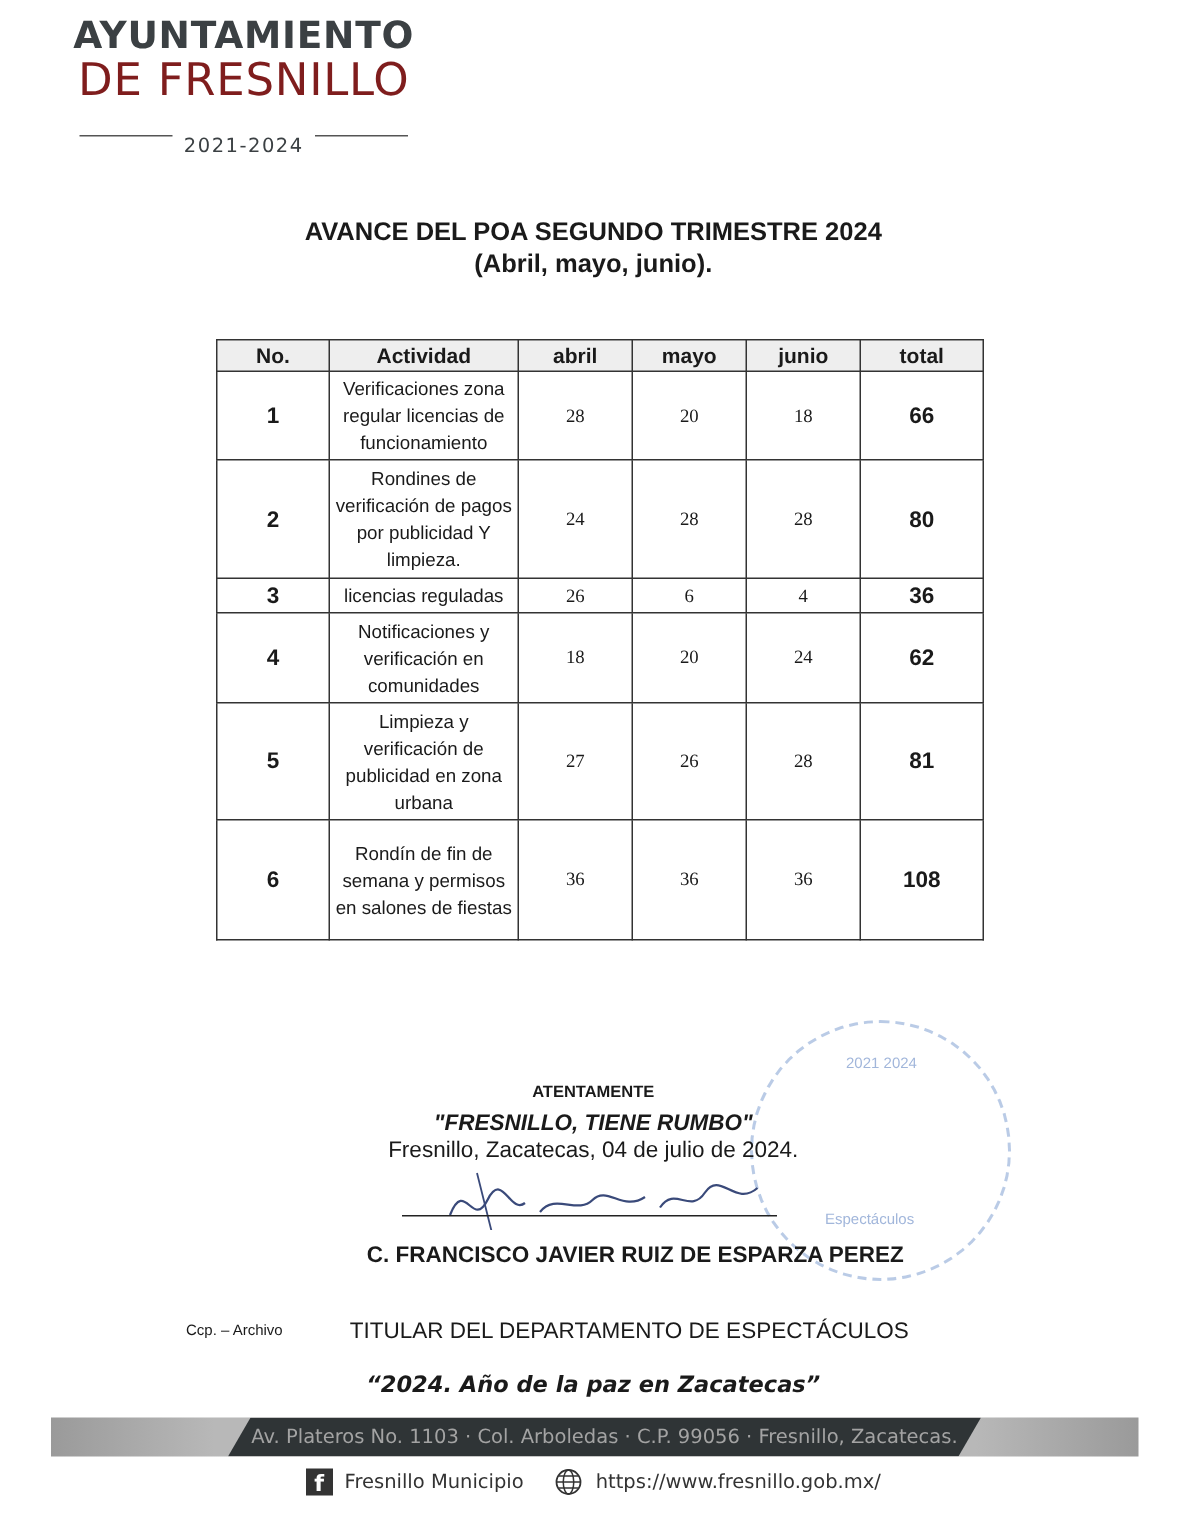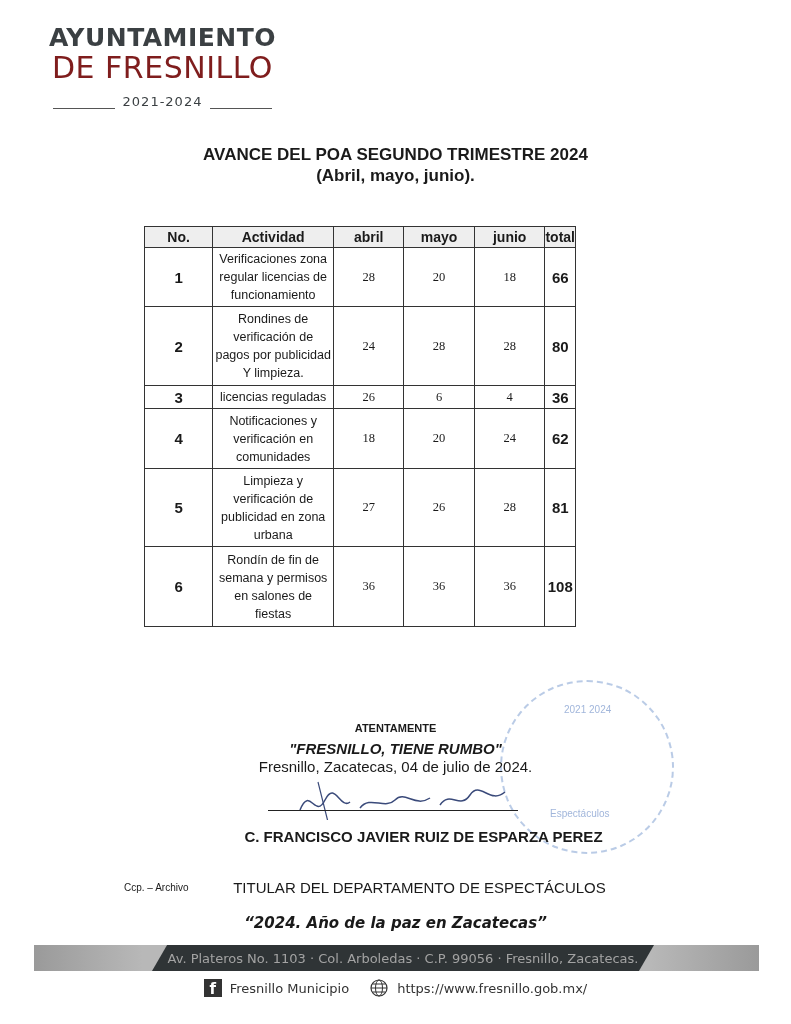--- a/index.html
+++ b/index.html
@@ -1,26 +1,26 @@
 <!DOCTYPE html>
 <html><head>
 <meta charset="utf-8">
 <style>
   html, body { margin:0; padding:0; background:#ffffff; }
   body { width:791px; height:1024px; position:relative; overflow:hidden; font-family:"Liberation Sans", sans-serif; color:#1a1a1a; }
 
-  .logo { position:absolute; left:40px; top:24px; width:245px; text-align:center; color:#3a3f42; }
+  .logo { position:absolute; left:40px; top:10px; width:245px; text-align:center; color:#3a3f42; }
   .logo .l1 { font-family:"DejaVu Sans", sans-serif; font-weight:bold; font-size:25px; letter-spacing:0.5px; line-height:28px; color:#3b4043; }
   .logo .l2 { font-family:"DejaVu Sans", sans-serif; font-size:30px; line-height:32px; letter-spacing:0.5px; color:#7f1d1d; }
-  .logo .l3 { display:flex; align-items:flex-end; justify-content:center; gap:8px; font-family:"DejaVu Sans", sans-serif; font-size:13px; letter-spacing:1px; margin-top:10px; color:#3b4043; }
+  .logo .l3 { display:flex; align-items:flex-start; justify-content:center; gap:8px; font-family:"DejaVu Sans", sans-serif; font-size:13px; letter-spacing:1px; margin-top:20px; color:#3b4043; }
   .logo .l3 .rule { width:62px; height:1px; background:#555; }
 
   .title { position:absolute; left:0; width:791px; top:144px; text-align:center; font-weight:bold; font-size:17px; line-height:21px; }
 
-  table.poa { position:absolute; left:144px; top:226px; width:432px; border-collapse:collapse; font-size:13px; }
+  table.poa { position:absolute; left:144px; top:226px; width:512px; border-collapse:collapse; font-size:13px; }
   table.poa th, table.poa td { border:1.5px solid #333; text-align:center; vertical-align:middle; padding:0; }
   table.poa th { background:#eeeeee; font-size:14px; font-weight:bold; height:20px; }
   table.poa td.no { font-weight:bold; font-size:15px; width:74px; }
   table.poa td.act { width:121px; line-height:18px; font-size:12.5px; padding:2px 2px; }
   table.poa td.m { width:75px; font-size:12.5px;font-family:Liberation Serif, serif; }
   table.poa td.tot { font-weight:bold; font-size:15px; }
 
   .sign { position:absolute; left:0; width:791px; text-align:center; }
   .att { top:722px; font-weight:bold; font-size:11px; }
   .slogan { top:740px; font-weight:bold; font-style:italic; font-size:15px; }

